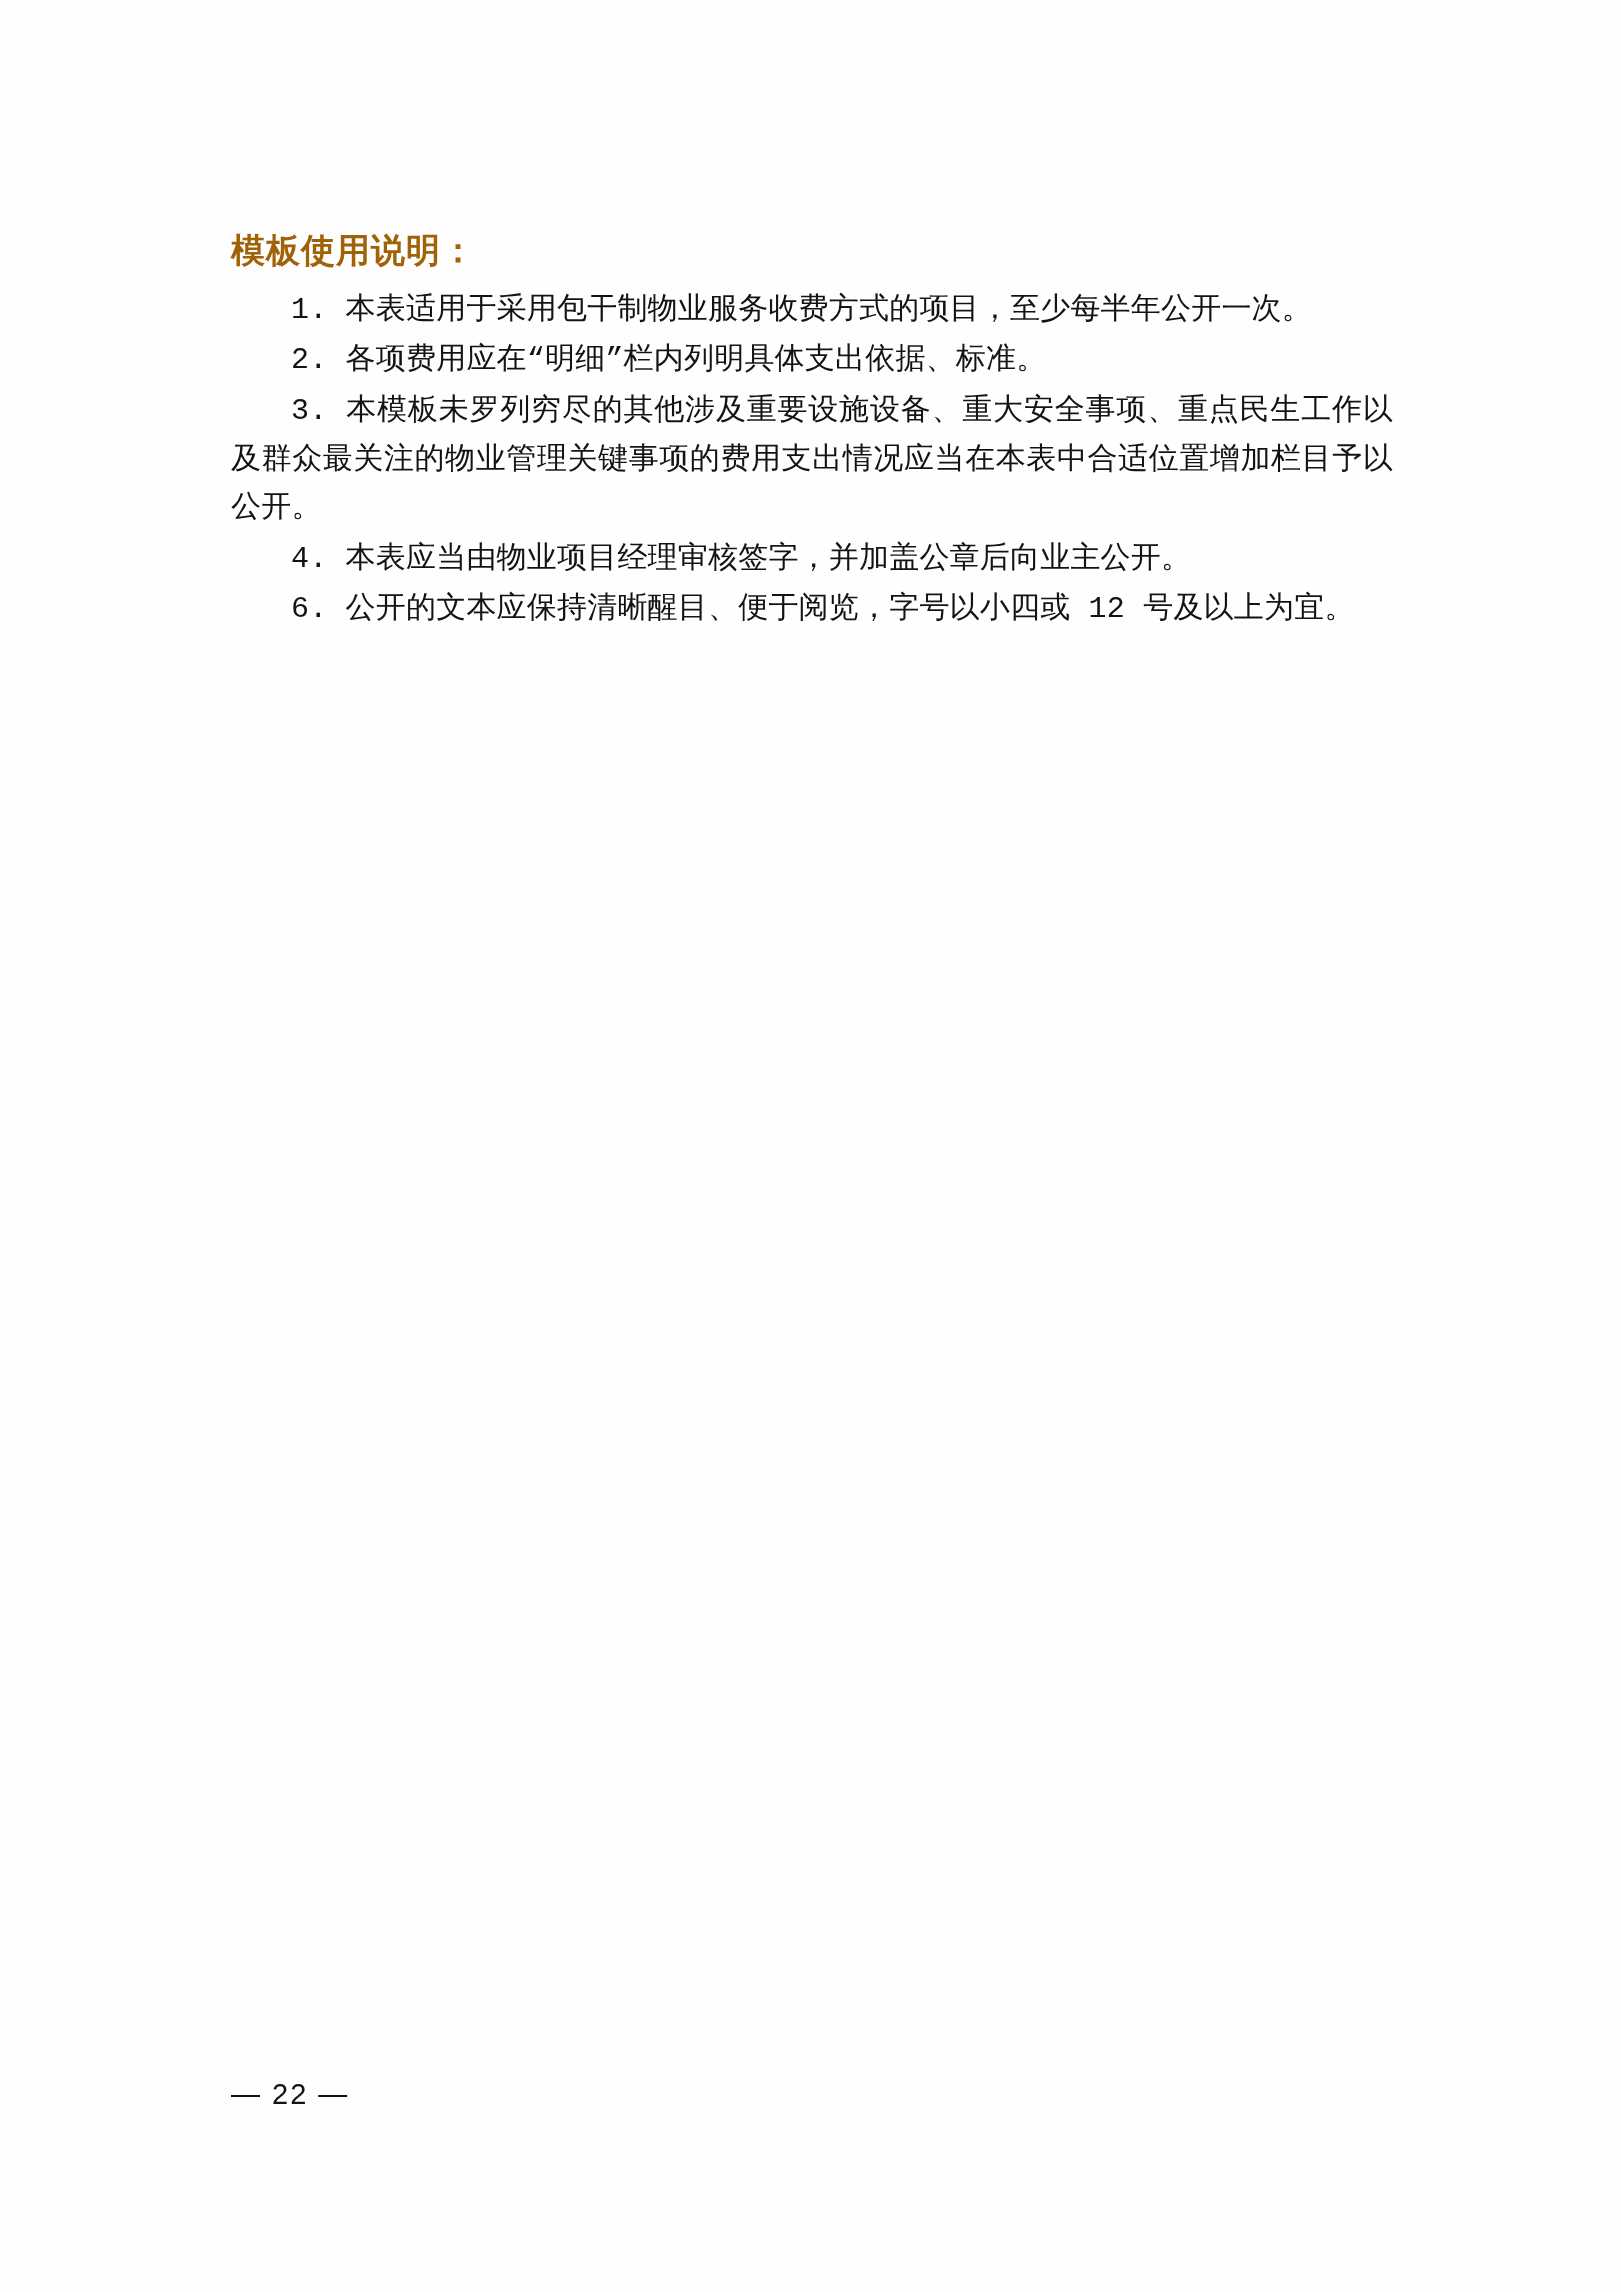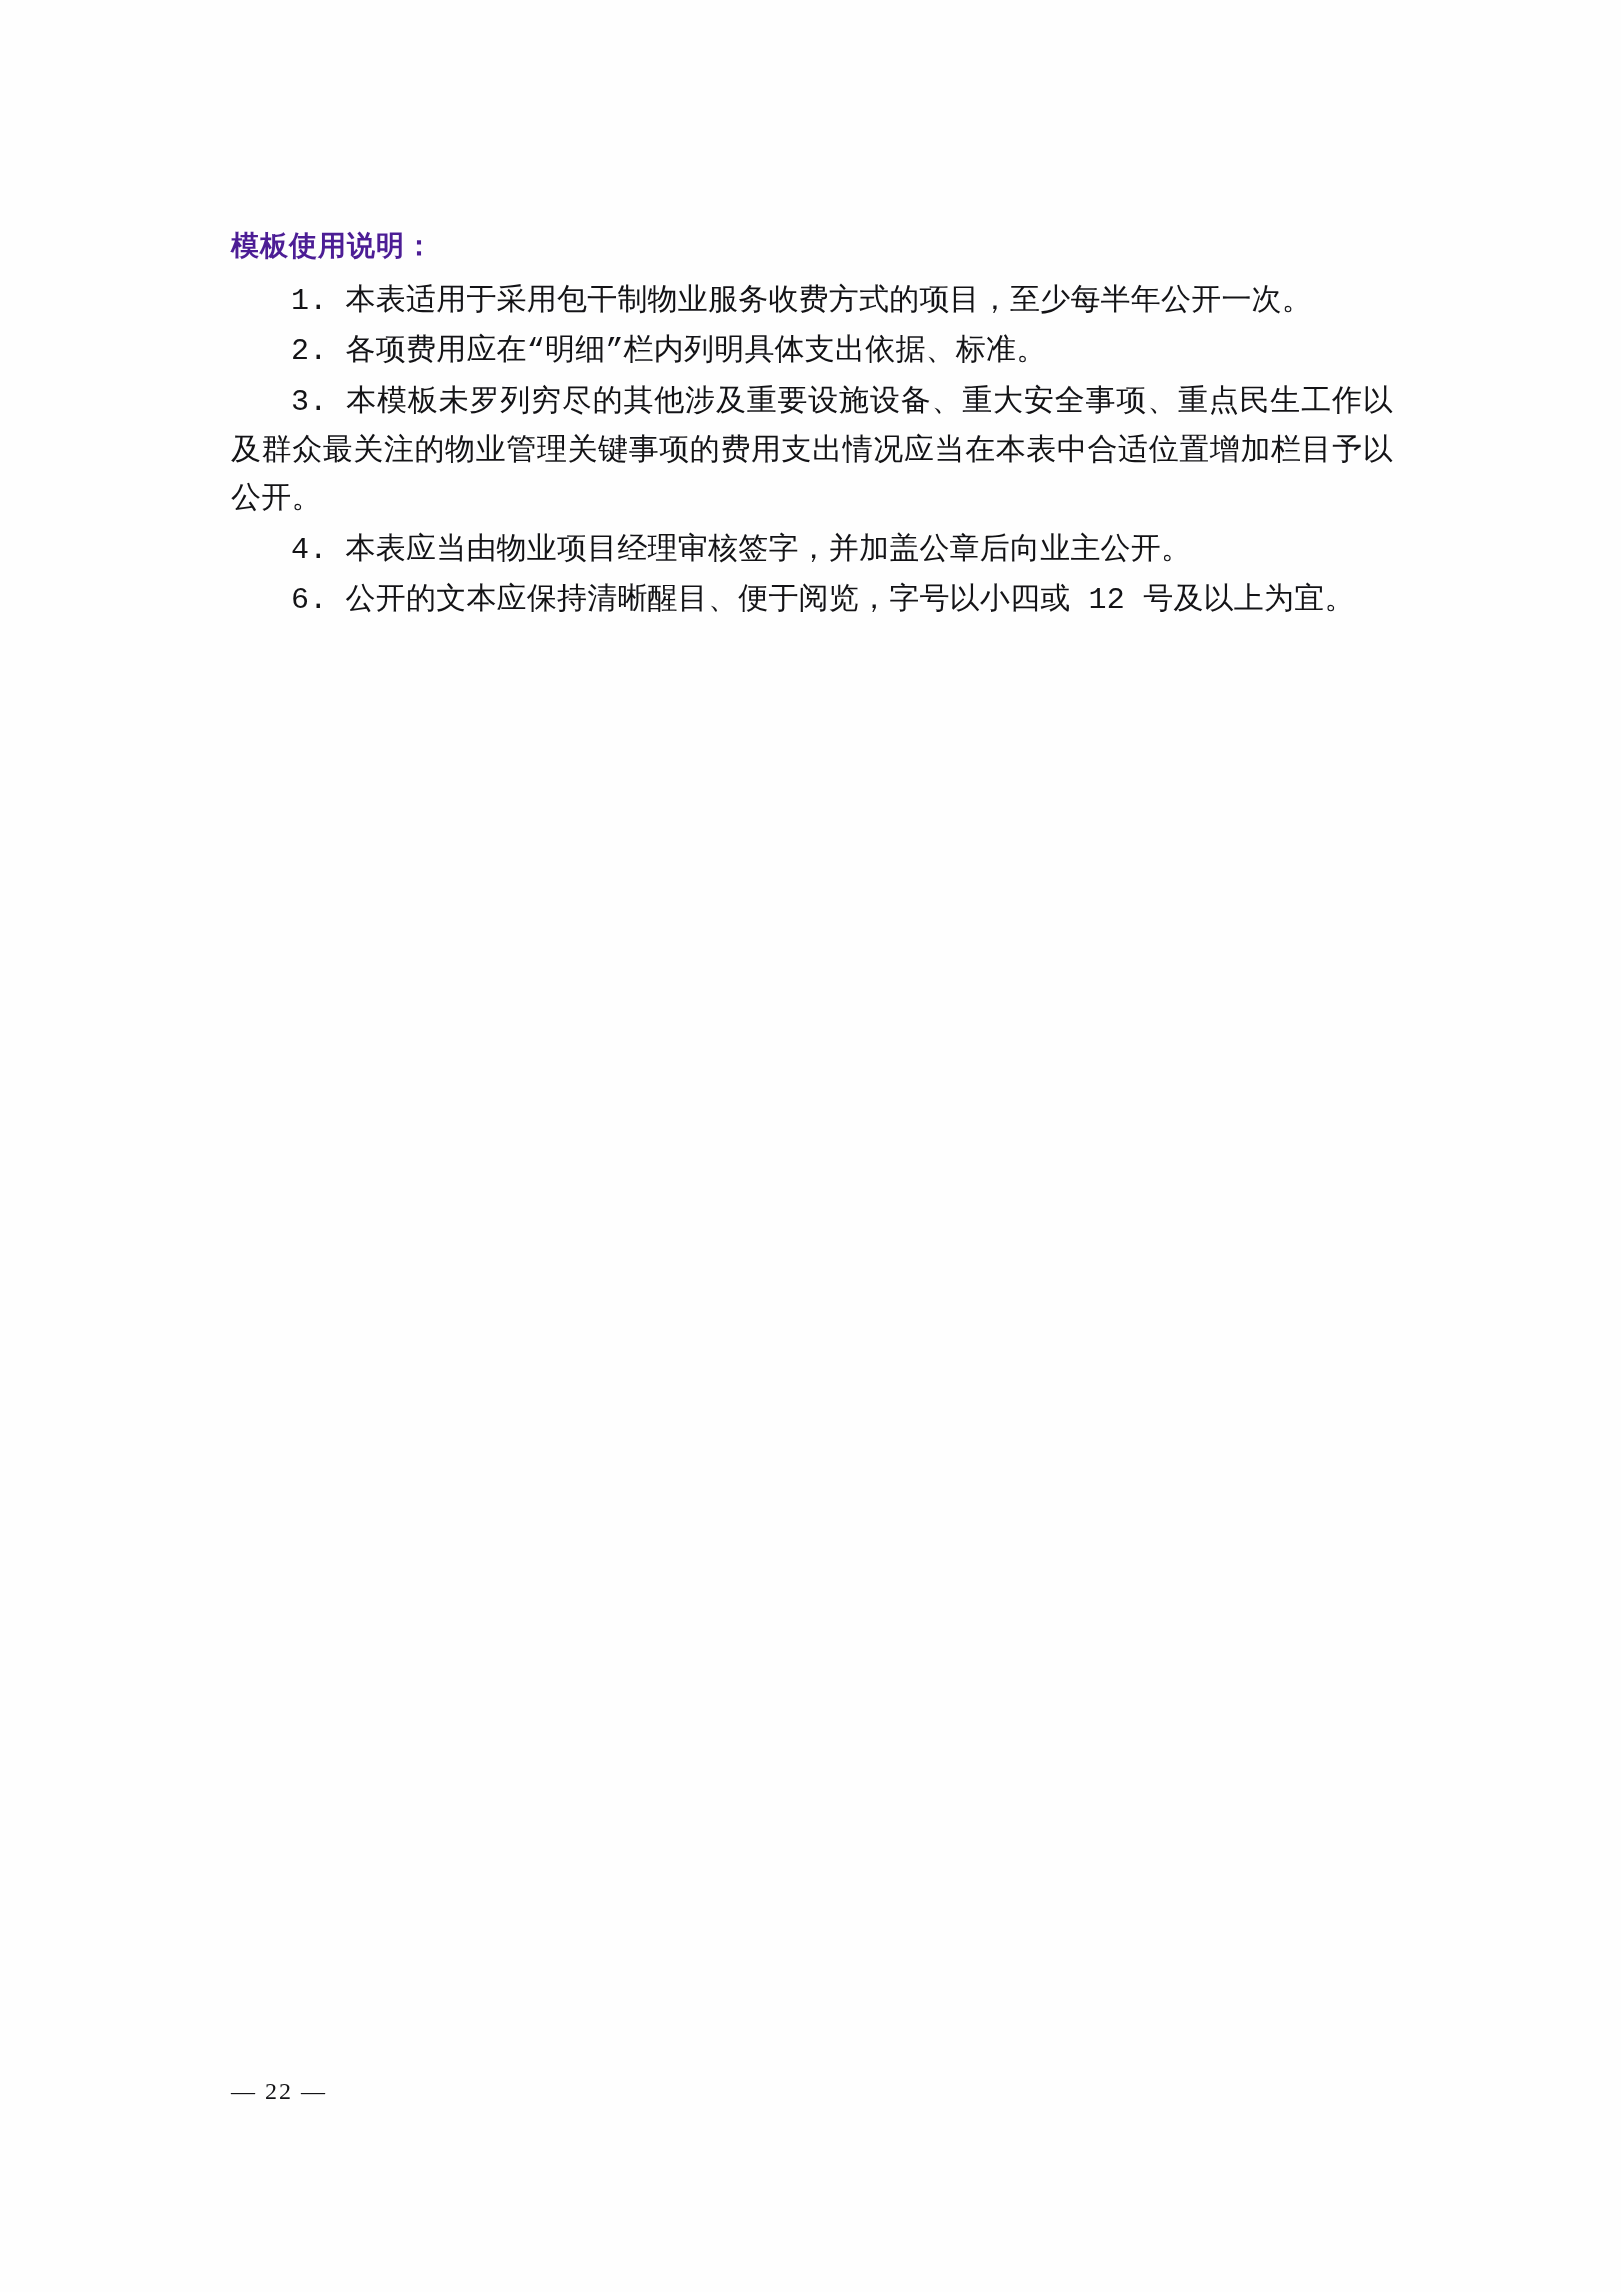--- a/index.html
+++ b/index.html
@@ -25,45 +25,45 @@
   }
   .content {
     position: absolute;
     left: 231px;
     top: 225px;
     width: 1162px;
   }
   .doc-title {
     font-family: "DejaVu Sans", "Liberation Sans", sans-serif;
     font-weight: bold;
-    font-size: 28px;
+    font-size: 34px;
     letter-spacing: 1px;
     line-height: 1.5;
     margin: 0 0 9.8px 0;
-    color: #4c1d95;
+    color: #a16207;
   }
   .para {
     font-size: 30px;
     line-height: 1.62;
     text-align: justify;
     text-justify: inter-ideograph;
     margin: 0 0 2px 0;
     text-indent: 2em;
     color: #131316;
     letter-spacing: 0.2px;
     font-family: Liberation Mono, monospace;
   }
   .footer {
     position: absolute;
     left: 231px;
     top: 2078px;
     width: 1162px;
-    font-size: 24px;
+    font-size: 29px;
     color: #131316;
-    font-family: Liberation Serif, serif;
+    font-family: Liberation Sans, sans-serif;
   }
   .footer .pageno {
     display: inline-block;
     letter-spacing: 2px;
   }
 </style>
 </head>
 <body>
 
 <div class="page">

